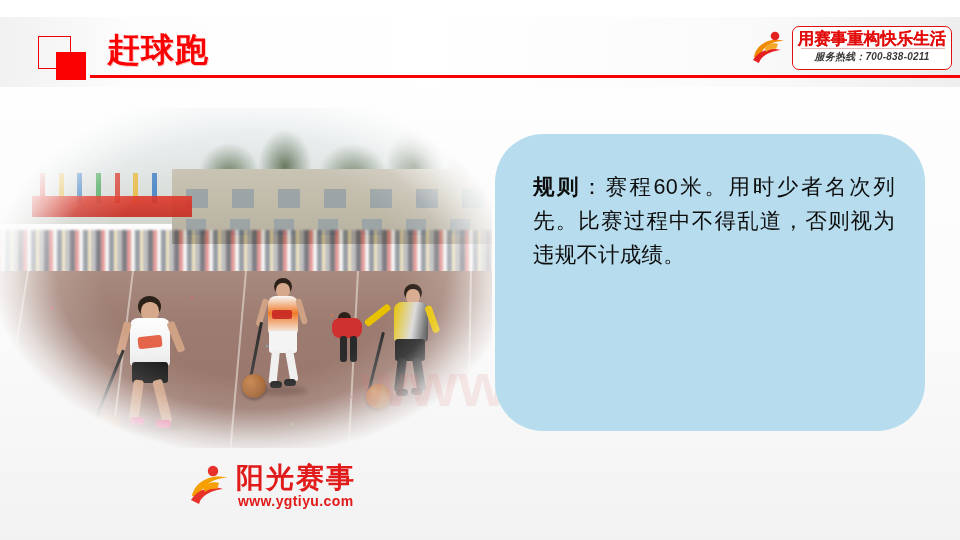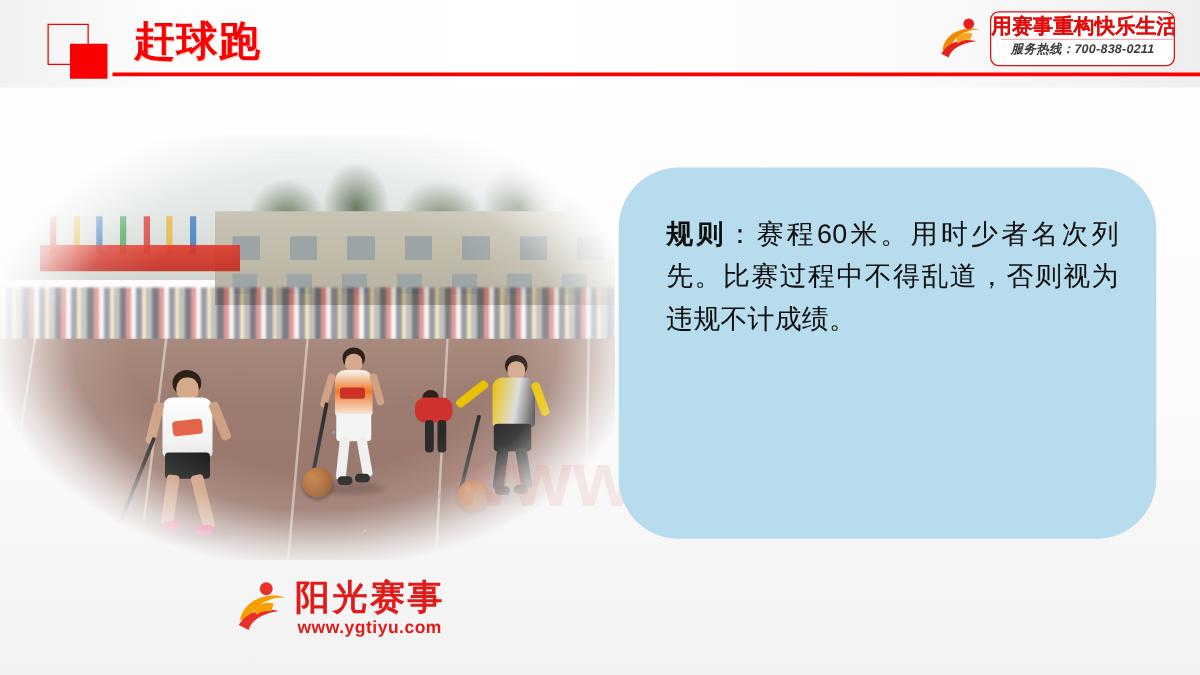--- a/index.html
+++ b/index.html
@@ -18,21 +18,21 @@
     position: relative;
     width: 960px;
     height: 540px;
     background: linear-gradient(180deg, #ffffff 0%, #fbfbfb 60%, #f2f2f2 100%);
     overflow: hidden;
   }
 
   
   #header {
     position: absolute;
-    left: 0; top: 0;
+    left: 0; top: 17px;
     width: 960px;
     height: 70px;
     background: linear-gradient(90deg, #f1f1f1 0%, #fdfdfd 14%, #ffffff 45%, #fafafa 78%, #eeeeee 100%);
   }
 
   .deco-square-outline {
     position: absolute;
     left: 38px; top: 19px;
     width: 33px; height: 33px;
     border: 1.6px solid #f20000;
@@ -79,21 +79,21 @@
     width: 205px; height: 48px;
   }
   .brand-mark {
     position: absolute;
     left: 0; top: 2px;
     width: 42px; height: 42px;
   }
   .brand-plate {
     position: absolute;
     left: 44px; top: 1px;
-    width: 148px; height: 44px;
+    width: 160px; height: 44px;
     border: 1.5px solid #e01010;
     border-radius: 7px;
     box-sizing: border-box;
     background: #ffffff;
     overflow: hidden;
   }
   .brand-slogan {
     position: absolute;
     left: 0; top: 1px;
     width: 100%;

